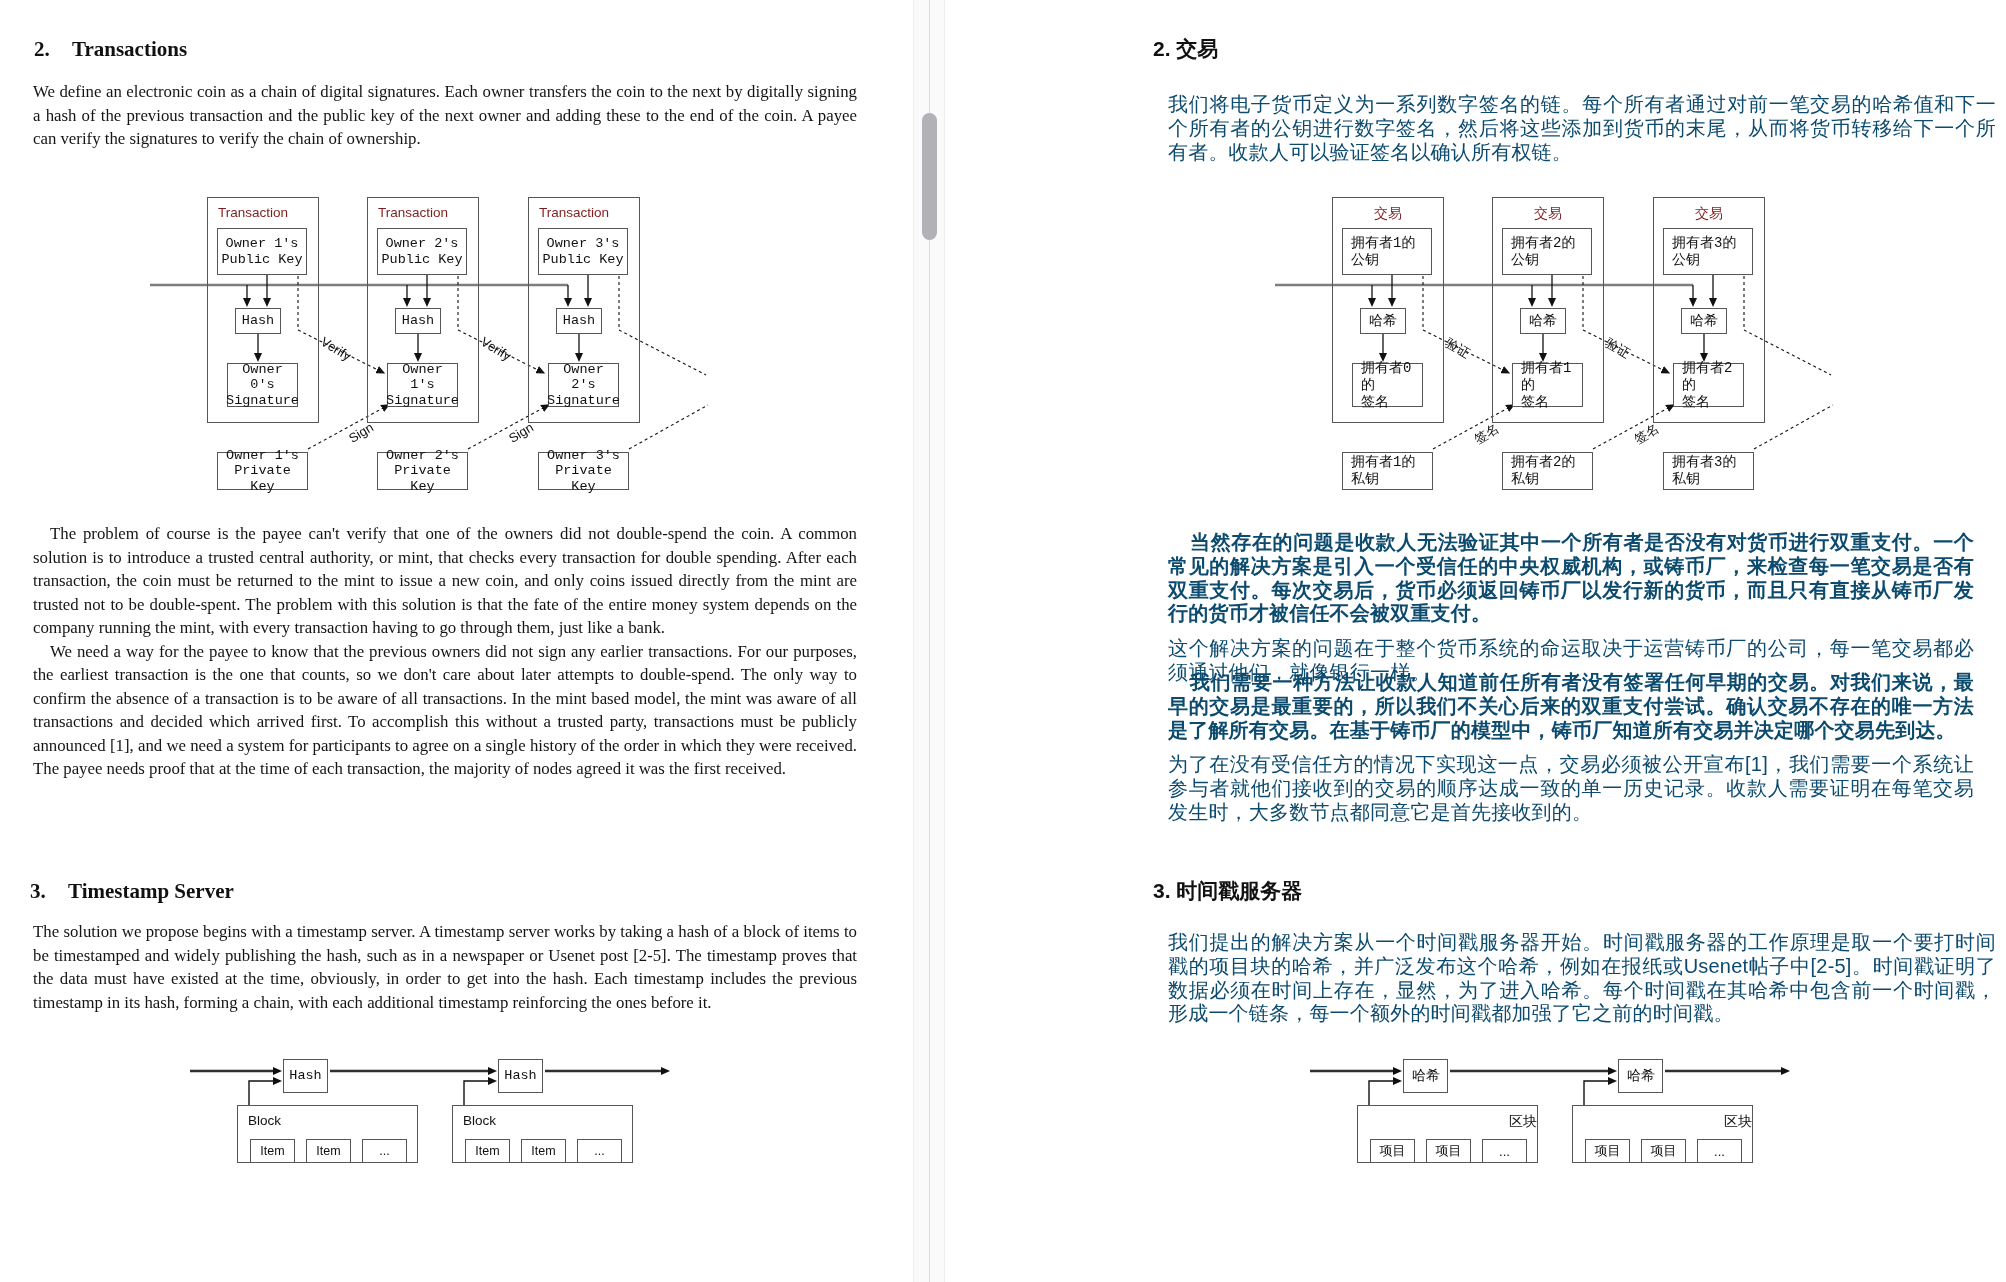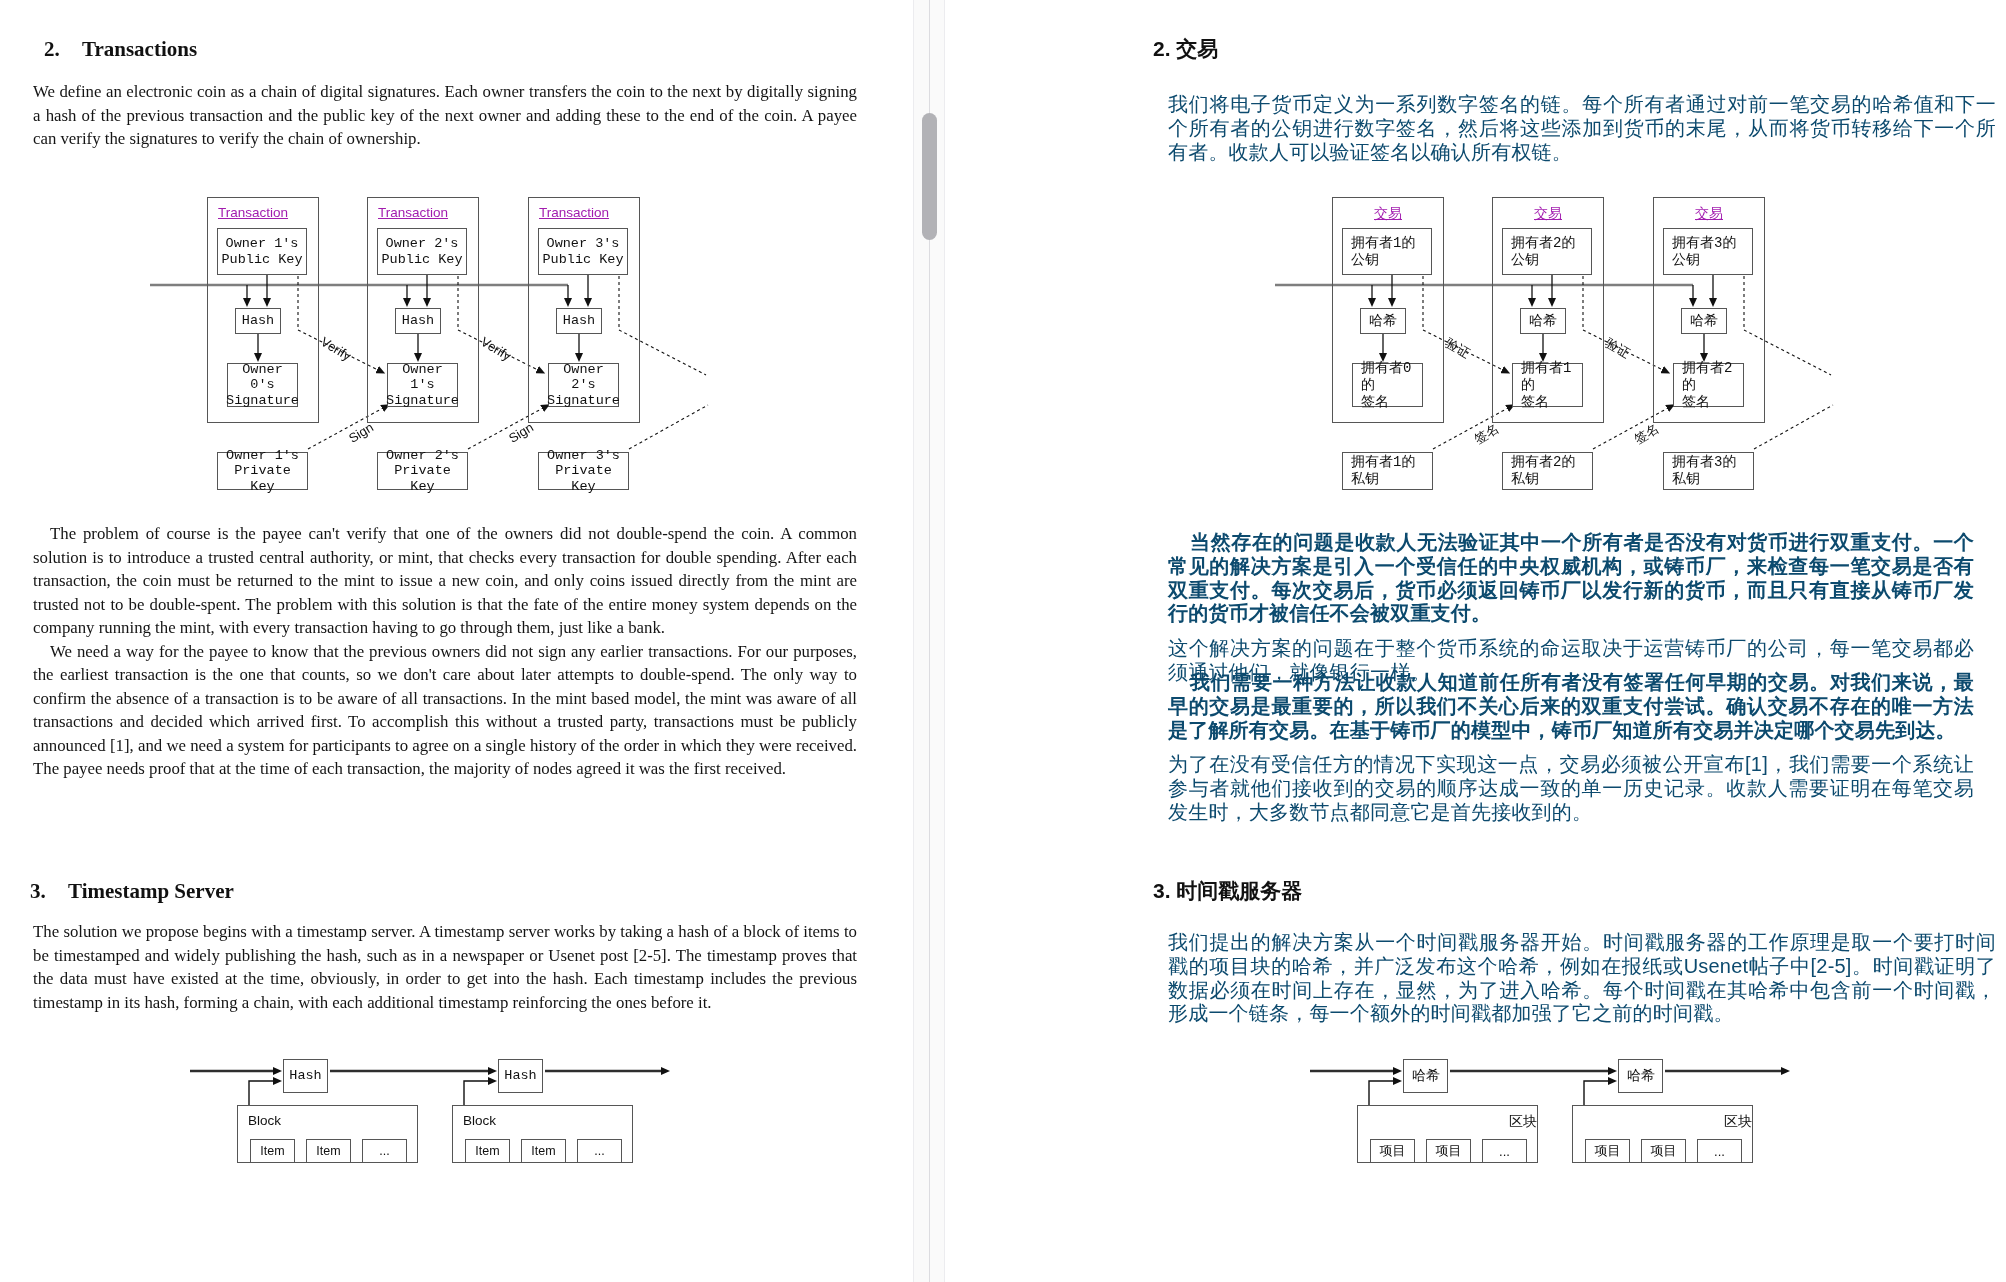--- a/index.html
+++ b/index.html
@@ -32,21 +32,21 @@
 
   
   .diag{position:absolute;}
   .diag svg{position:absolute;left:0;top:0;}
   .dbox{position:absolute;border:1px solid #565656;background:#fff;box-sizing:border-box;
         display:flex;flex-direction:column;justify-content:center;align-items:center;
         font:13.5px/15.5px "Liberation Sans",sans-serif;color:#111;text-align:center;}
   .dbox span{display:block;font-family:Liberation Mono, monospace;}
   .txcol{position:absolute;left:0;top:0;}
   .txout{left:calc(var(--dx) + 57px);top:7px;width:112px;height:226px;background:transparent;}
-  .txlabel{position:absolute;top:7px;left:10px;font:13.5px/16px "Liberation Sans",sans-serif;color:#a21caf;text-decoration:underline;}
+  .txlabel{position:absolute;top:7px;left:10px;font:13.5px/16px "Liberation Sans",sans-serif;color:#7f1d1d;}
   .pkbox {left:calc(var(--dx) + 67px);top:38px;width:90px;height:47px;}
   .hashbox{left:calc(var(--dx) + 85px);top:118px;width:46px;height:26px;}
   .sigbox{left:calc(var(--dx) + 77px);top:173px;width:71px;height:44px;}
   .privbox{left:calc(var(--dx) + 67px);top:262px;width:91px;height:38px;}
   .rot{position:absolute;font:13px "Liberation Sans",sans-serif;color:#111;white-space:nowrap;transform-origin:left top;}
 
   
   .zhd .dbox{font:14px/17px "Liberation Sans","DejaVu Sans",sans-serif;align-items:flex-start;padding-left:8px;text-align:left;}
   .zhd .hashbox{align-items:center;padding-left:0;text-align:center;}
   .zhd .txlabel{left:0;width:100%;text-align:center;font:14px/16px "Liberation Sans","DejaVu Sans",sans-serif;}
@@ -60,21 +60,21 @@
   .items{position:absolute;left:12px;top:33px;display:flex;gap:11px;}
   .itemb{width:45px;height:24px;border:1px solid #565656;background:#fff;box-sizing:border-box;
          display:flex;align-items:center;justify-content:center;font:12.5px "Liberation Sans",sans-serif;color:#111;}
   .zhd .itemb{font:13px "Liberation Sans","DejaVu Sans",sans-serif;}
 </style>
 </head>
 <body>
 
 <div class="page lp">
 
-  <div class="h2" style="left:44px;top:36px;">
+  <div class="h2" style="left:34px;top:36px;">
     <span class="hnum">2.</span><span>Transactions</span>
   </div>
 
   <p class="para-en absblock" style="left:33px;top:80px;width:824px;">We define an electronic coin as a chain of digital signatures.  Each owner transfers the coin to the next by digitally signing a hash of the previous transaction and the public key of the next owner and adding these to the end of the coin.  A payee can verify the signatures to verify the chain of ownership.</p>
 
   <div class="diag" style="left:150px;top:190px;width:610px;height:320px;">
     <svg width="610" height="320" viewBox="0 0 610 320">
       <defs>
         <marker id="ar1" markerUnits="userSpaceOnUse" markerWidth="10" markerHeight="8" refX="1" refY="4" orient="auto">
           <path d="M0,0 L9,4 L0,8 Z" fill="#111"></path>

